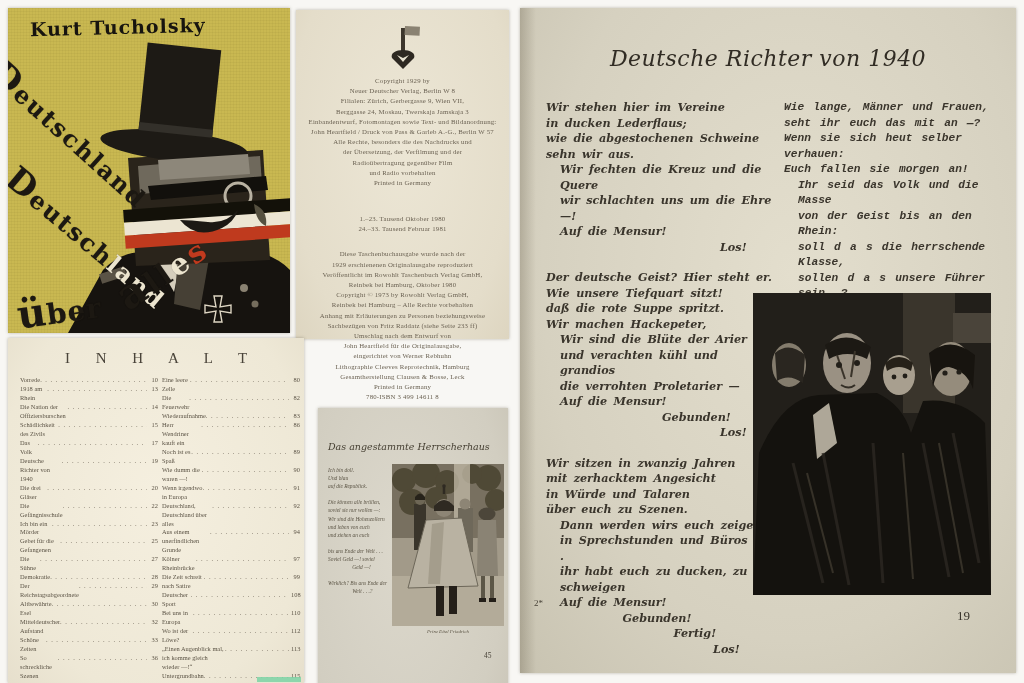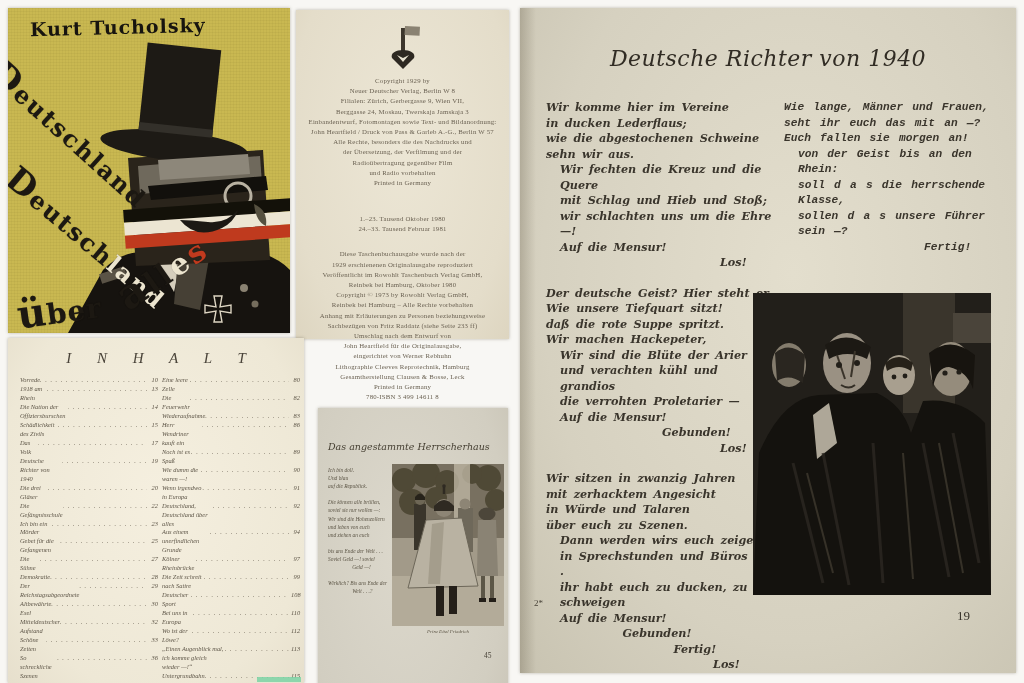--- a/index.html
+++ b/index.html
@@ -50,21 +50,21 @@
   .pline.cue55{padding-left:55%;}
   .pline.cue62{padding-left:62%;}
   .pline.cue72{padding-left:72%;}
   .pline.cue75{padding-left:75%;}
   .judges-photo{position:absolute;left:233px;top:285px;}
   .richter-pageno{position:absolute;left:437px;top:600px;font-size:13px;color:#3a352c;}
   .richter-sig{position:absolute;left:14px;top:590px;font-size:9px;color:#4a443a;}
 
   
   #toc{left:8px;top:338px;width:296px;height:345px;background:#f2ecdc;
-       background-image:radial-gradient(ellipse at 50% 45%,#f5efdf 0%,#eee8d6 75%,#e6dfcc 100%);font-style:italic;}
+       background-image:radial-gradient(ellipse at 50% 45%,#f5efdf 0%,#eee8d6 75%,#e6dfcc 100%);}
   .toc-title{position:absolute;left:0;right:0;top:12px;text-align:center;font-size:15px;
        letter-spacing:11px;padding-left:11px;color:#4a443a;}
   .toc-col{position:absolute;top:38px;}
   .toc-left{left:12px;width:138px;}
   .toc-right{left:154px;width:138px;}
   .toc-entry{display:flex;align-items:baseline;font-size:6.4px;line-height:1.4;color:#5d5547;}
   .toc-label{flex:0 1 auto;}
   .leader{flex:1 1 auto;min-width:6px;overflow:hidden;white-space:nowrap;color:#6f6759;}
   .leader::after{content:" . . . . . . . . . . . . . . . . . . . . . . . . . . . .";letter-spacing:1px;}
   .toc-pg{margin-left:2px;min-width:9px;text-align:right;}
@@ -190,26 +190,25 @@
     </div>
 </div>
 
 <div class="panel" id="richter">
   <div class="richter-title">Deutsche Richter von 1940</div>
 
   <div class="poem-col col-left">
 
       <div class="stanza">
 
-      <div class="pline">Wir komme hier im Vereine</div>
+      <div class="pline">Wir stehen hier im Vereine</div>
         <div class="pline">in ducken Lederflaus;</div>
         <div class="pline">wie die abgestochenen Schweine</div>
         <div class="pline">sehn wir aus.</div>
         <div class="pline ind">Wir fechten die Kreuz und die Quere</div>
-        <div class="pline ind">mit Schlag und Hieb und Stoß;</div>
         <div class="pline ind">wir schlachten uns um die Ehre —!</div>
         <div class="pline ind">Auf die Mensur!</div>
         <div class="pline cue75">Los!</div>
       </div>
 
       <div class="stanza">
 
       <div class="pline">Der deutsche Geist?  Hier steht er.</div>
         <div class="pline">Wie unsere Tiefquart sitzt!</div>
         <div class="pline">daß die rote Suppe spritzt.</div>
@@ -237,21 +236,23 @@
         <div class="pline cue72">Los!</div>
       </div>
     </div>
 
   <div class="poem-col col-right">
 
       <div class="stanza">
 
       <div class="pline">Wie lange, Männer und Frauen,</div>
         <div class="pline">seht ihr euch das mit an —?</div>
+        <div class="pline">Wenn sie sich heut selber verhauen:</div>
         <div class="pline">Euch fallen sie morgen an!</div>
+        <div class="pline ind">Ihr seid das Volk und die Masse</div>
         <div class="pline ind">von der Geist bis an den Rhein:</div>
         <div class="pline ind">soll d a s die herrschende Klasse,</div>
         <div class="pline ind">sollen d a s unsere Führer sein —?</div>
         <div class="pline cue62">Fertig!</div>
       </div>
     </div>
 
   <svg class="judges-photo" width="238" height="302" viewBox="0 0 238 302">
     <rect x="0" y="0" width="238" height="302" fill="#221f1a"></rect>
     <rect x="150" y="0" width="52" height="120" fill="#3a352c"></rect>

